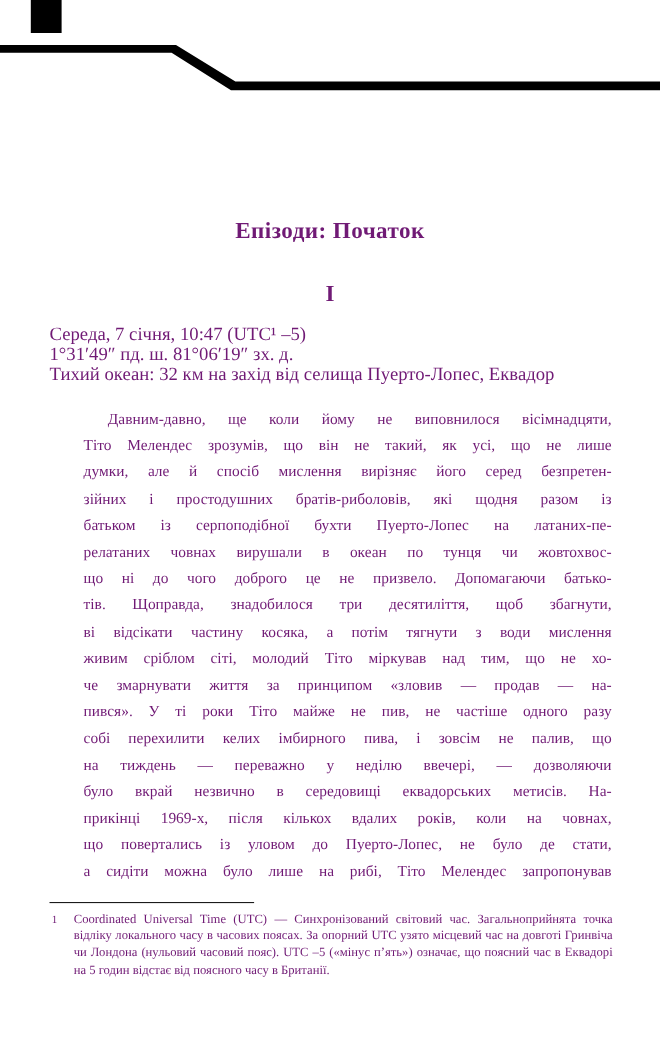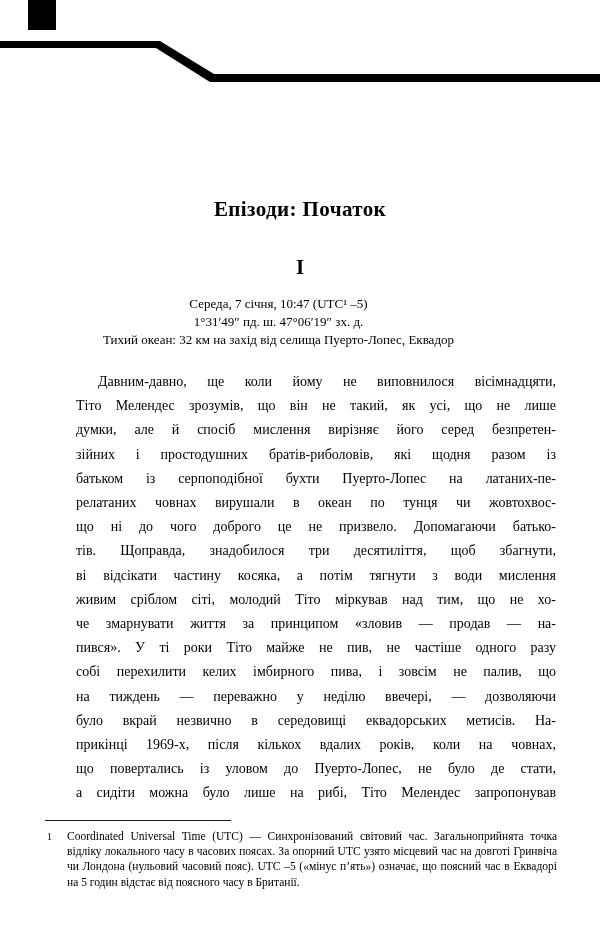--- a/index.html
+++ b/index.html
@@ -8,21 +8,21 @@
     background: #ffffff;
   }
   .page {
     position: relative;
     width: 600px;
     height: 947px;
     margin: 0 auto;
     background: #ffffff;
     overflow: hidden;
     font-family: "Liberation Serif", "DejaVu Serif", serif;
-    color: #000000;
+    color: #701a75;
   }
   .band-svg {
     position: absolute;
     top: 0;
     left: 0;
     display: block;
   }
   .chapter-title {
     position: absolute;
     top: 197px;
@@ -41,22 +41,22 @@
     width: 100%;
     text-align: center;
     font-size: 21px;
     font-weight: bold;
   }
   .dateline {
     position: absolute;
     top: 295px;
     left: 45px;
     width: 467px;
-    text-align: center;
-    font-size: 13px;
+    text-align: left;
+    font-size: 17px;
     line-height: 18px;
   }
   .body-text {
     position: absolute;
     top: 370px;
     left: 45px;
     width: 511px;
   }
   .body-text .line {
     font-size: 14px;
@@ -103,21 +103,21 @@
     <rect x="28" y="0" width="28" height="30" fill="#000000"></rect>
     <polygon points="0,41 160,41 214,74 600,74 600,82 210,82 156,48 0,48" fill="#000000"></polygon>
   </svg>
 
   <h1 class="chapter-title">Епізоди: Початок</h1>
 
   <div class="numeral">I</div>
 
   <div class="dateline">
     <div>Середа, 7 січня, 10:47 (UTC¹ –5)</div>
-    <div>1°31′49″ пд. ш. 47°06′19″ зх. д.</div>
+    <div>1°31′49″ пд. ш. 81°06′19″ зх. д.</div>
     <div>Тихий океан: 32 км на захід від селища Пуерто-Лопес, Еквадор</div>
   </div>
 
   <div class="body-text">
     <div class="line first">Давним-давно, ще коли йому не виповнилося вісімнадцяти,</div>
     <div class="line">Тіто Мелендес зрозумів, що він не такий, як усі, що не лише</div>
     <div class="line">думки, але й спосіб мислення вирізняє його серед безпретен-</div>
     <div class="line">зійних і простодушних братів-риболовів, які щодня разом із</div>
     <div class="line">батьком із серпоподібної бухти Пуерто-Лопес на латаних-пе-</div>
     <div class="line">релатаних човнах вирушали в океан по тунця чи жовтохвос-</div>

